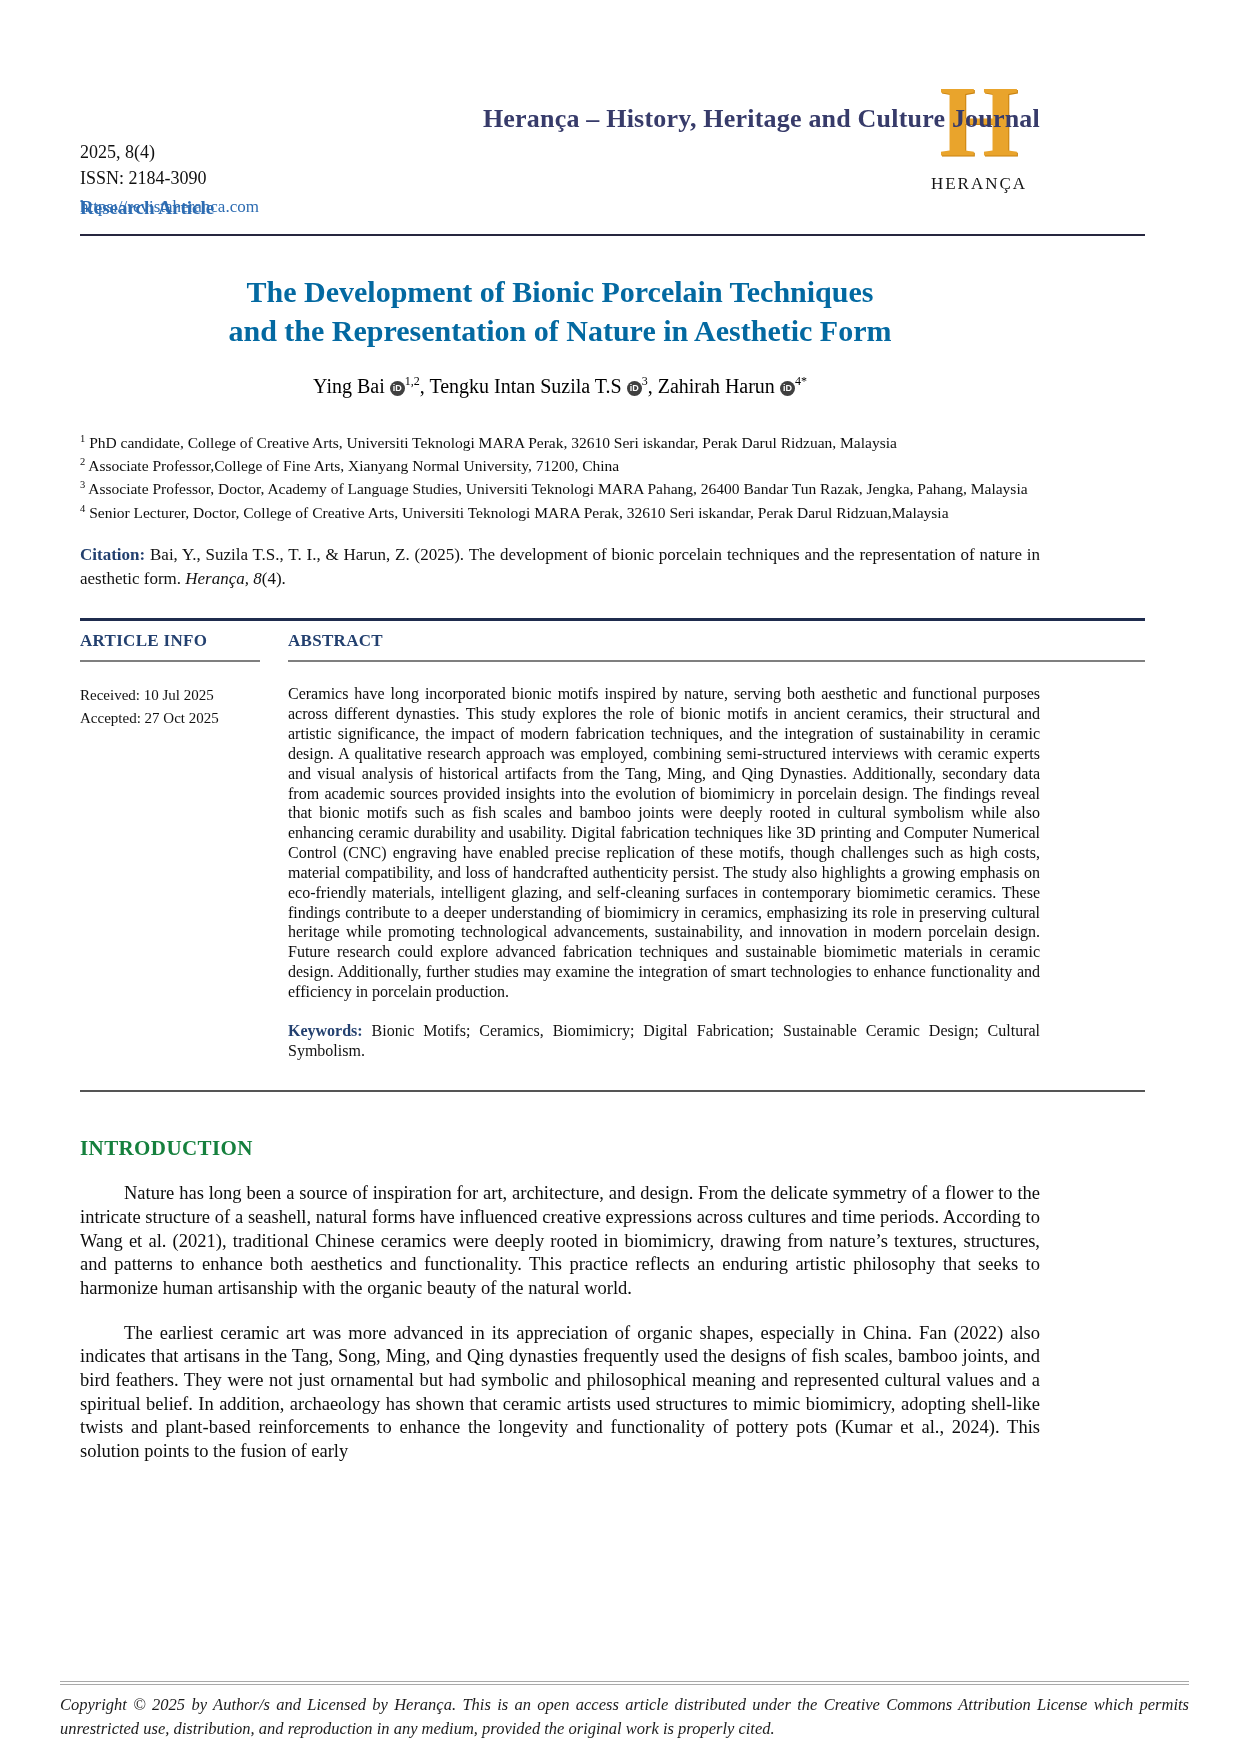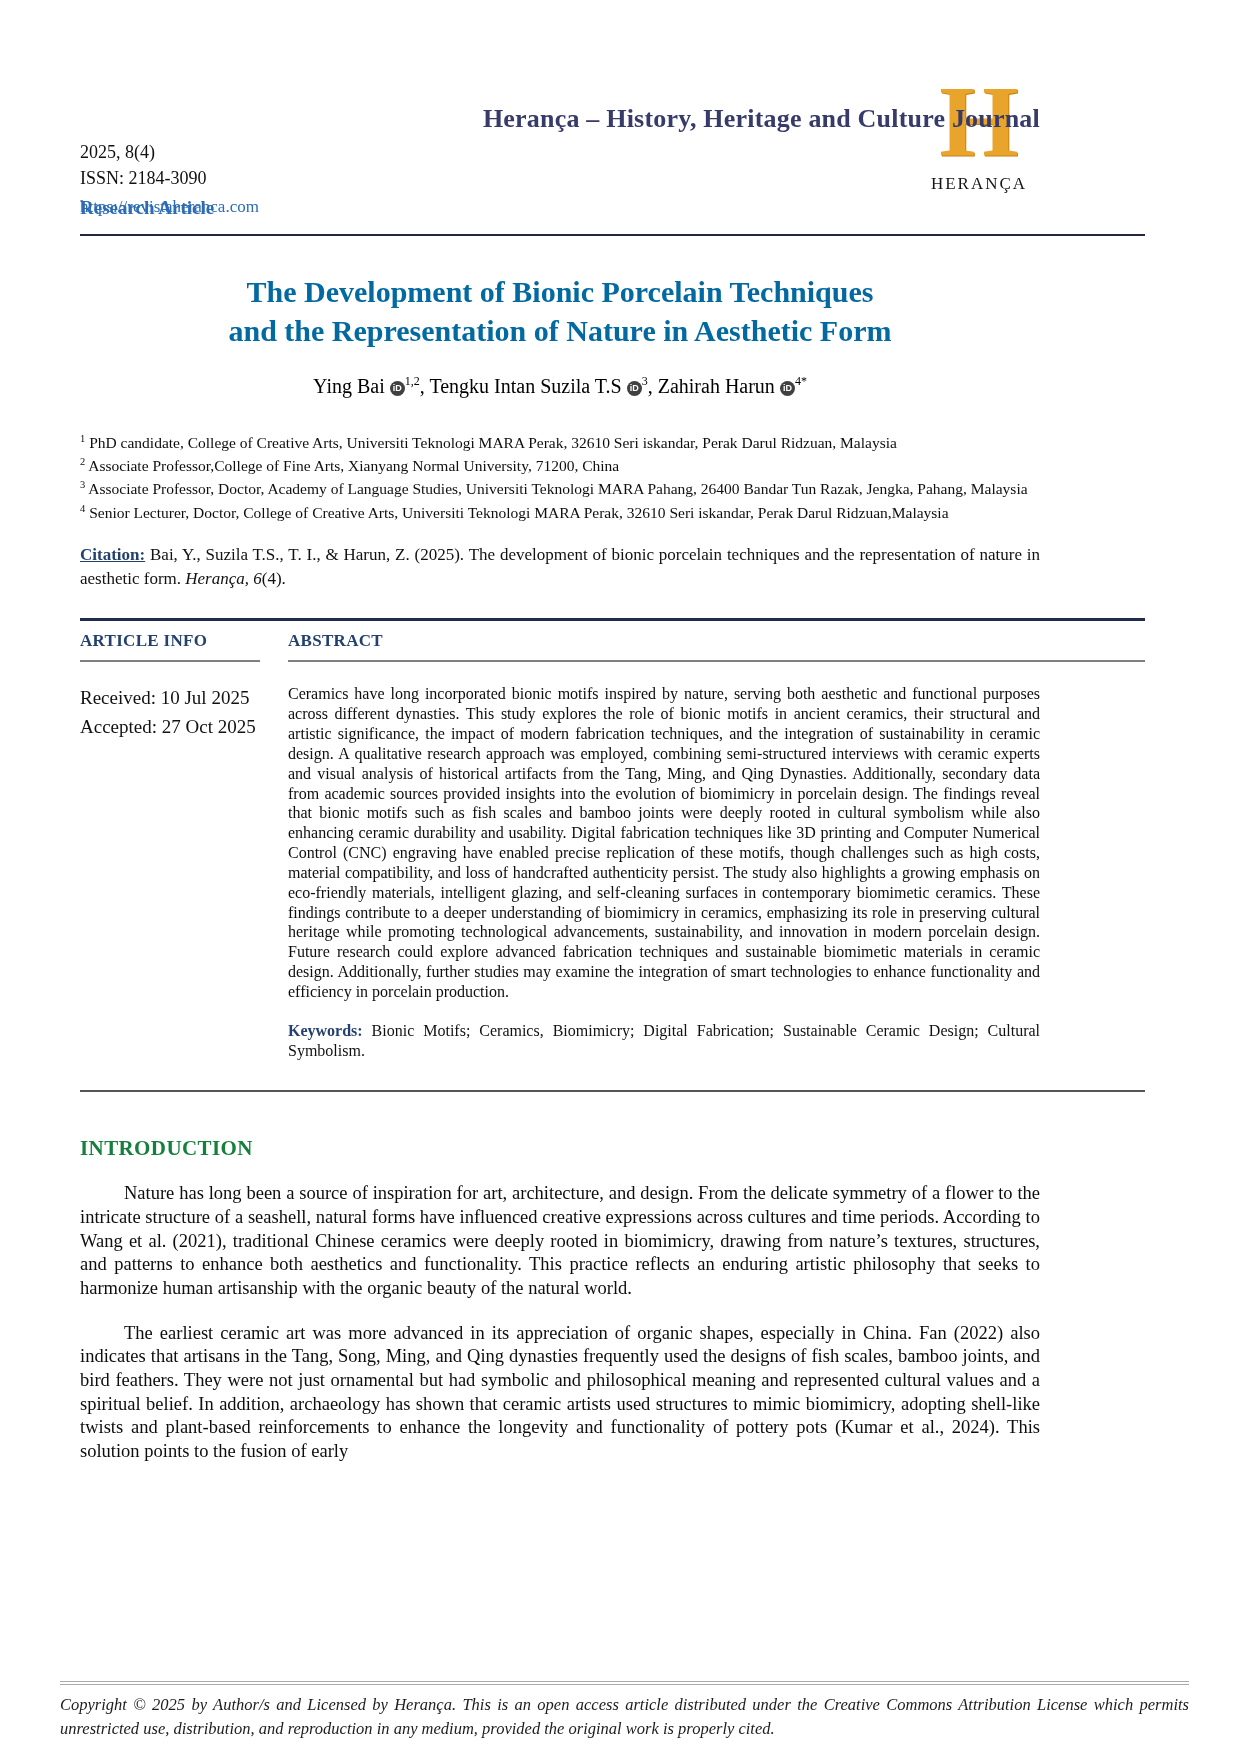--- a/index.html
+++ b/index.html
@@ -34,31 +34,31 @@
   
   .affiliations{margin-top:34px;font-size:15.5px;line-height:1.3;color:#0e0e0e;}
   .affil{padding-left:14px;text-indent:-14px;margin-top:2px;}
   .affil sup{font-size:10.5px;}
 
   .corresponding{margin-top:22px;font-size:17px;}
   .corresponding .lbl{font-weight:bold;}
   .email-link{color:#2d6cb2;text-decoration:underline;}
 
   .citation{margin-top:20px;font-size:17px;line-height:1.4;text-align:justify;}
-  .citation .lbl{font-weight:bold;color:#23406f;text-decoration:underline;}
+  .citation .lbl{font-weight:bold;color:#23406f;}
   .citation .ital{font-style:italic;}
 
   
   .info-block{margin-top:28px;width:calc(100% + 105px);border-top:3px solid #1f2c4e;
               border-bottom:2px solid #555;}
   .info-grid{display:grid;grid-template-columns:180px 1fr;column-gap:28px;}
   .info-head{font-size:17px;font-weight:bold;color:#23406f;padding:10px 0 9px;
              border-bottom:2.5px solid #7f7f7f;letter-spacing:.3px;}
   .info-cell{padding-top:22px;padding-bottom:28px;}
-  .recv{font-size:19px;line-height:1.5;}
+  .recv{font-size:15px;line-height:1.5;}
   .abstract-cell{padding-right:105px;}
   .abstract{font-size:16px;line-height:1.24;text-align:justify;color:#0d0d0d;}
   .keywords{font-size:16px;line-height:1.3;margin-top:19px;text-align:justify;}
   .keywords .lbl{font-weight:bold;color:#23406f;}
 
   
   .section-heading{margin-top:44px;text-align:left;font-size:21px;font-weight:bold;
                    color:#15803d;letter-spacing:.4px;}
   .body-para{font-size:18.5px;line-height:1.28;text-align:justify;margin:21px 0 0;
              text-indent:44px;color:#0d0d0d;}
@@ -98,21 +98,21 @@
 
     <div class="affiliations">
         <div class="affil"><sup>1</sup> PhD candidate, College of Creative Arts, Universiti Teknologi MARA Perak, 32610 Seri iskandar, Perak Darul Ridzuan, Malaysia</div>
         <div class="affil"><sup>2</sup> Associate Professor,College of Fine Arts, Xianyang Normal University, 71200, China</div>
         <div class="affil"><sup>3</sup> Associate Professor, Doctor, Academy of Language Studies, Universiti Teknologi MARA Pahang, 26400 Bandar Tun Razak, Jengka, Pahang, Malaysia</div>
         <div class="affil"><sup>4</sup> Senior Lecturer, Doctor, College of Creative Arts, Universiti Teknologi MARA Perak, 32610 Seri iskandar, Perak Darul Ridzuan,Malaysia</div>
       </div>
 
 
     <div class="citation">
-      <span class="lbl">Citation:</span><span> Bai, Y., Suzila T.S., T. I., &amp; Harun, Z. (2025). The development of bionic porcelain techniques and the representation of nature in aesthetic form. </span><span class="ital">Herança, 6</span><span>(4).</span>
+      <span class="lbl">Citation:</span><span> Bai, Y., Suzila T.S., T. I., &amp; Harun, Z. (2025). The development of bionic porcelain techniques and the representation of nature in aesthetic form. </span><span class="ital">Herança, 8</span><span>(4).</span>
     </div>
 
     <div class="info-block">
       <div class="info-grid">
         <div class="info-head">ARTICLE INFO</div>
         <div class="info-head">ABSTRACT</div>
 
         <div class="info-cell recv">
           <div>Received: 10 Jul 2025</div>
           <div>Accepted: 27 Oct 2025</div>

